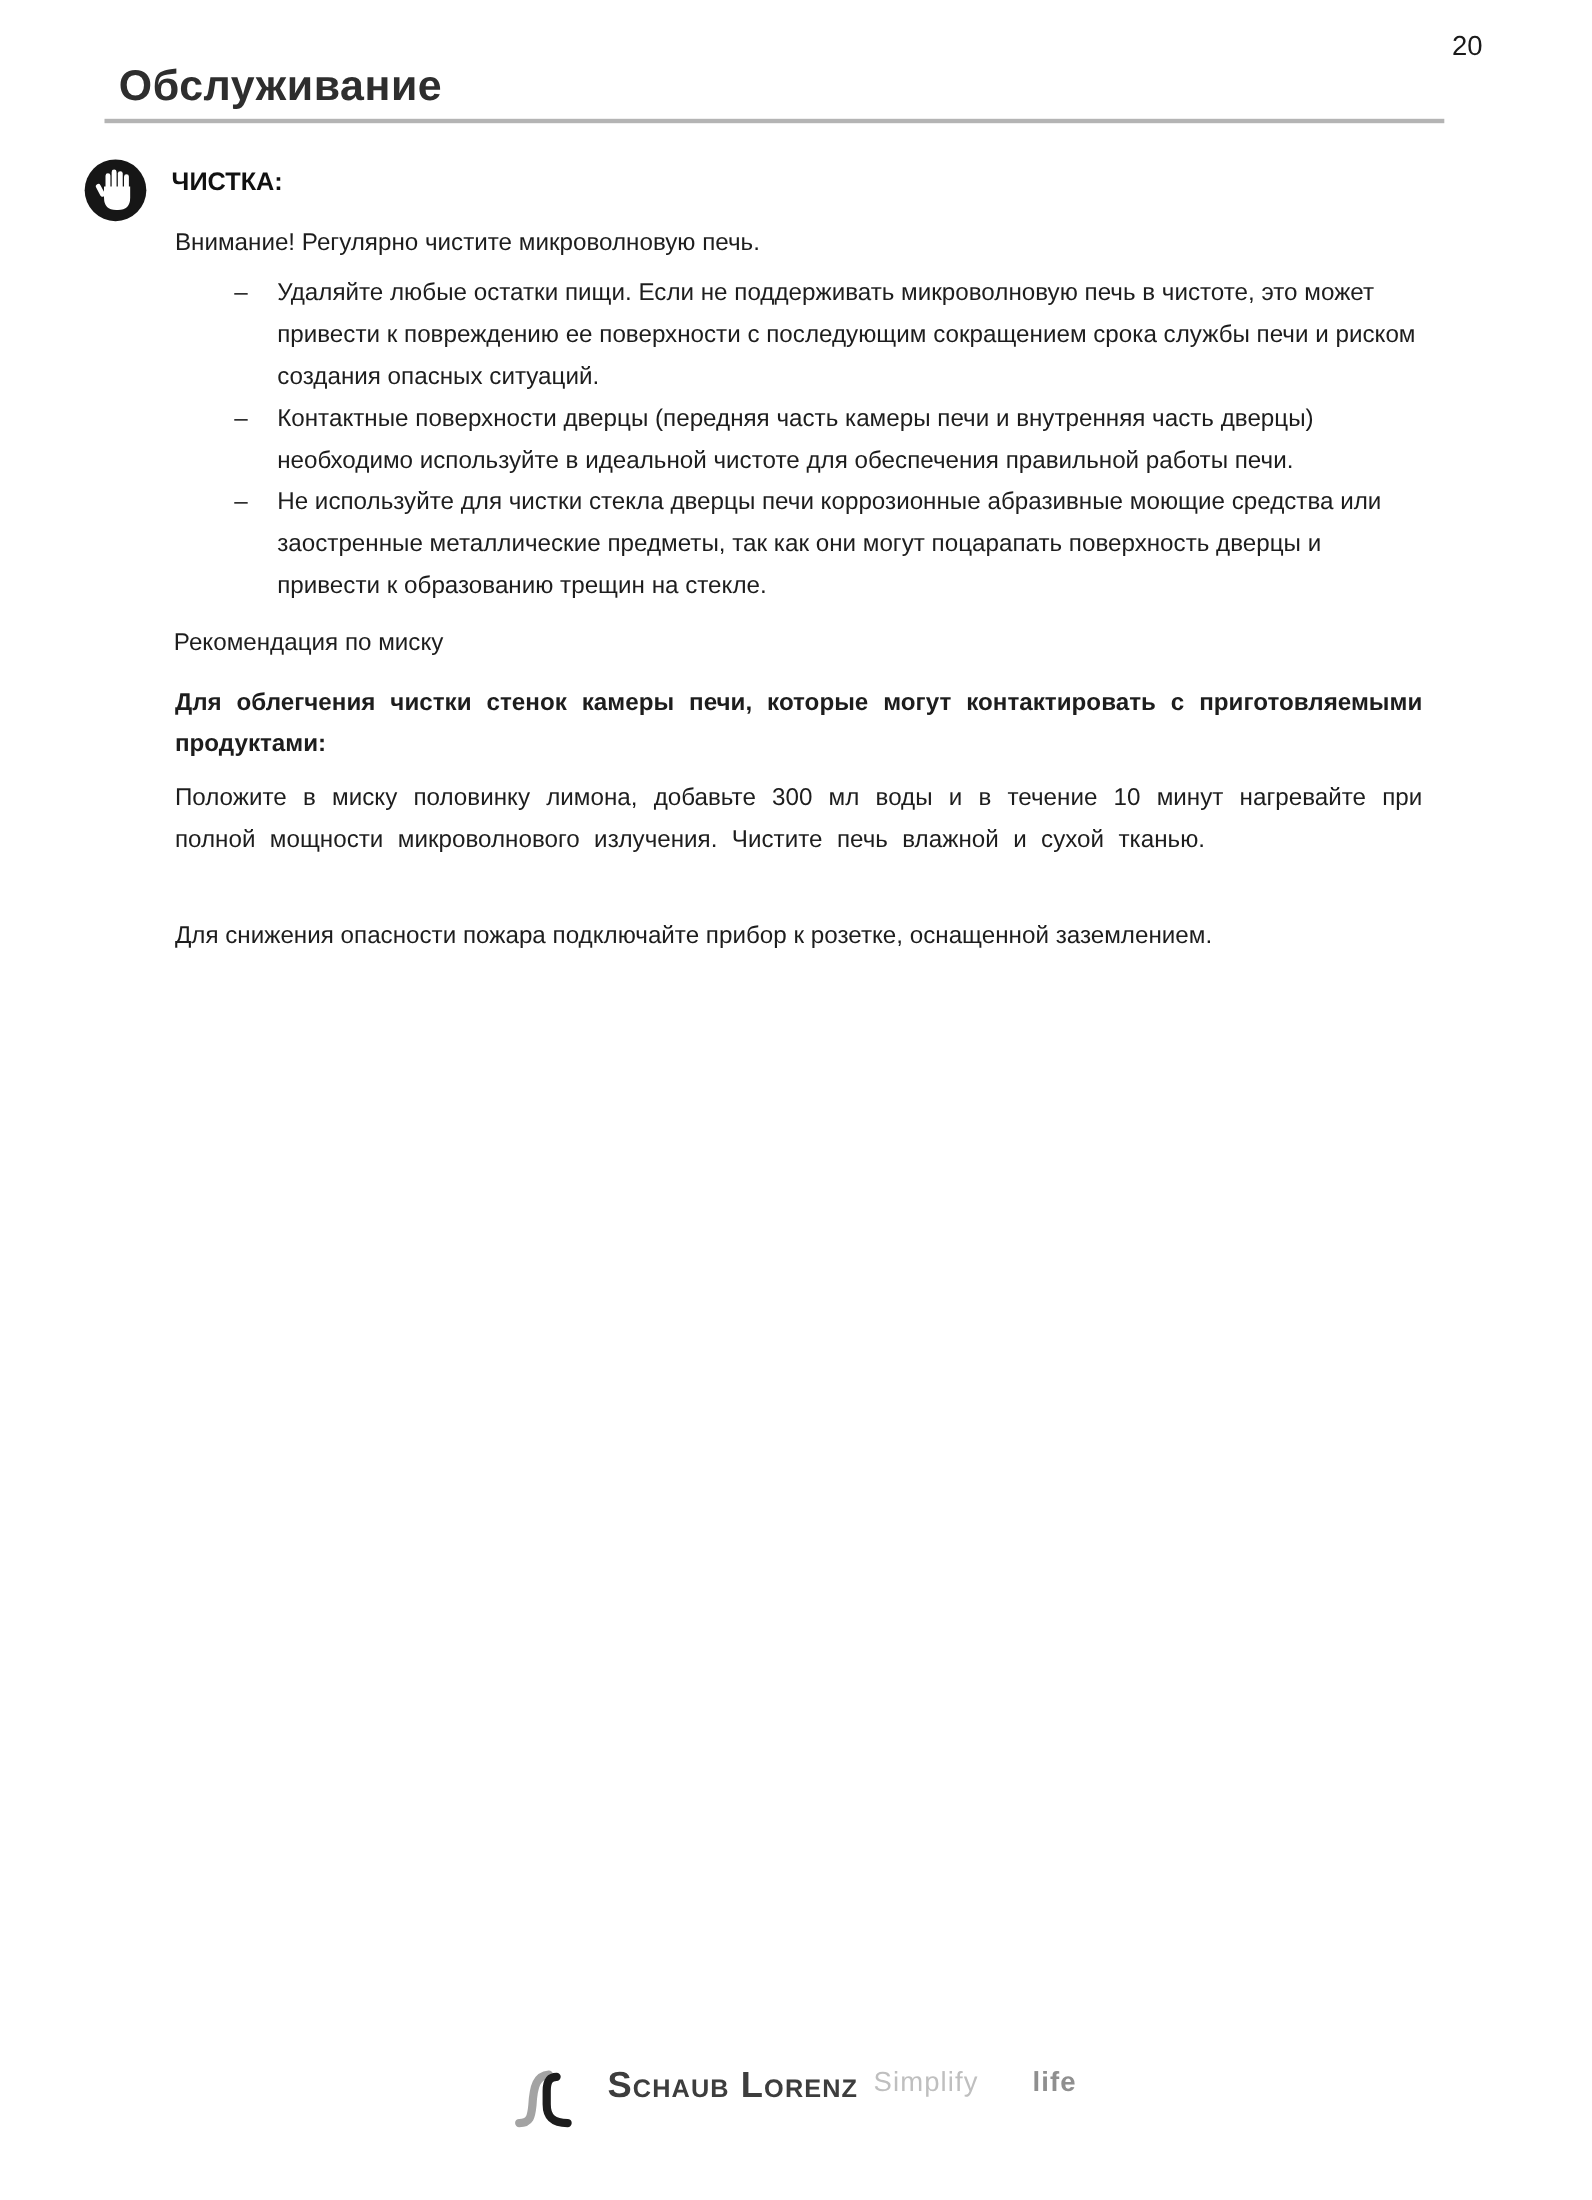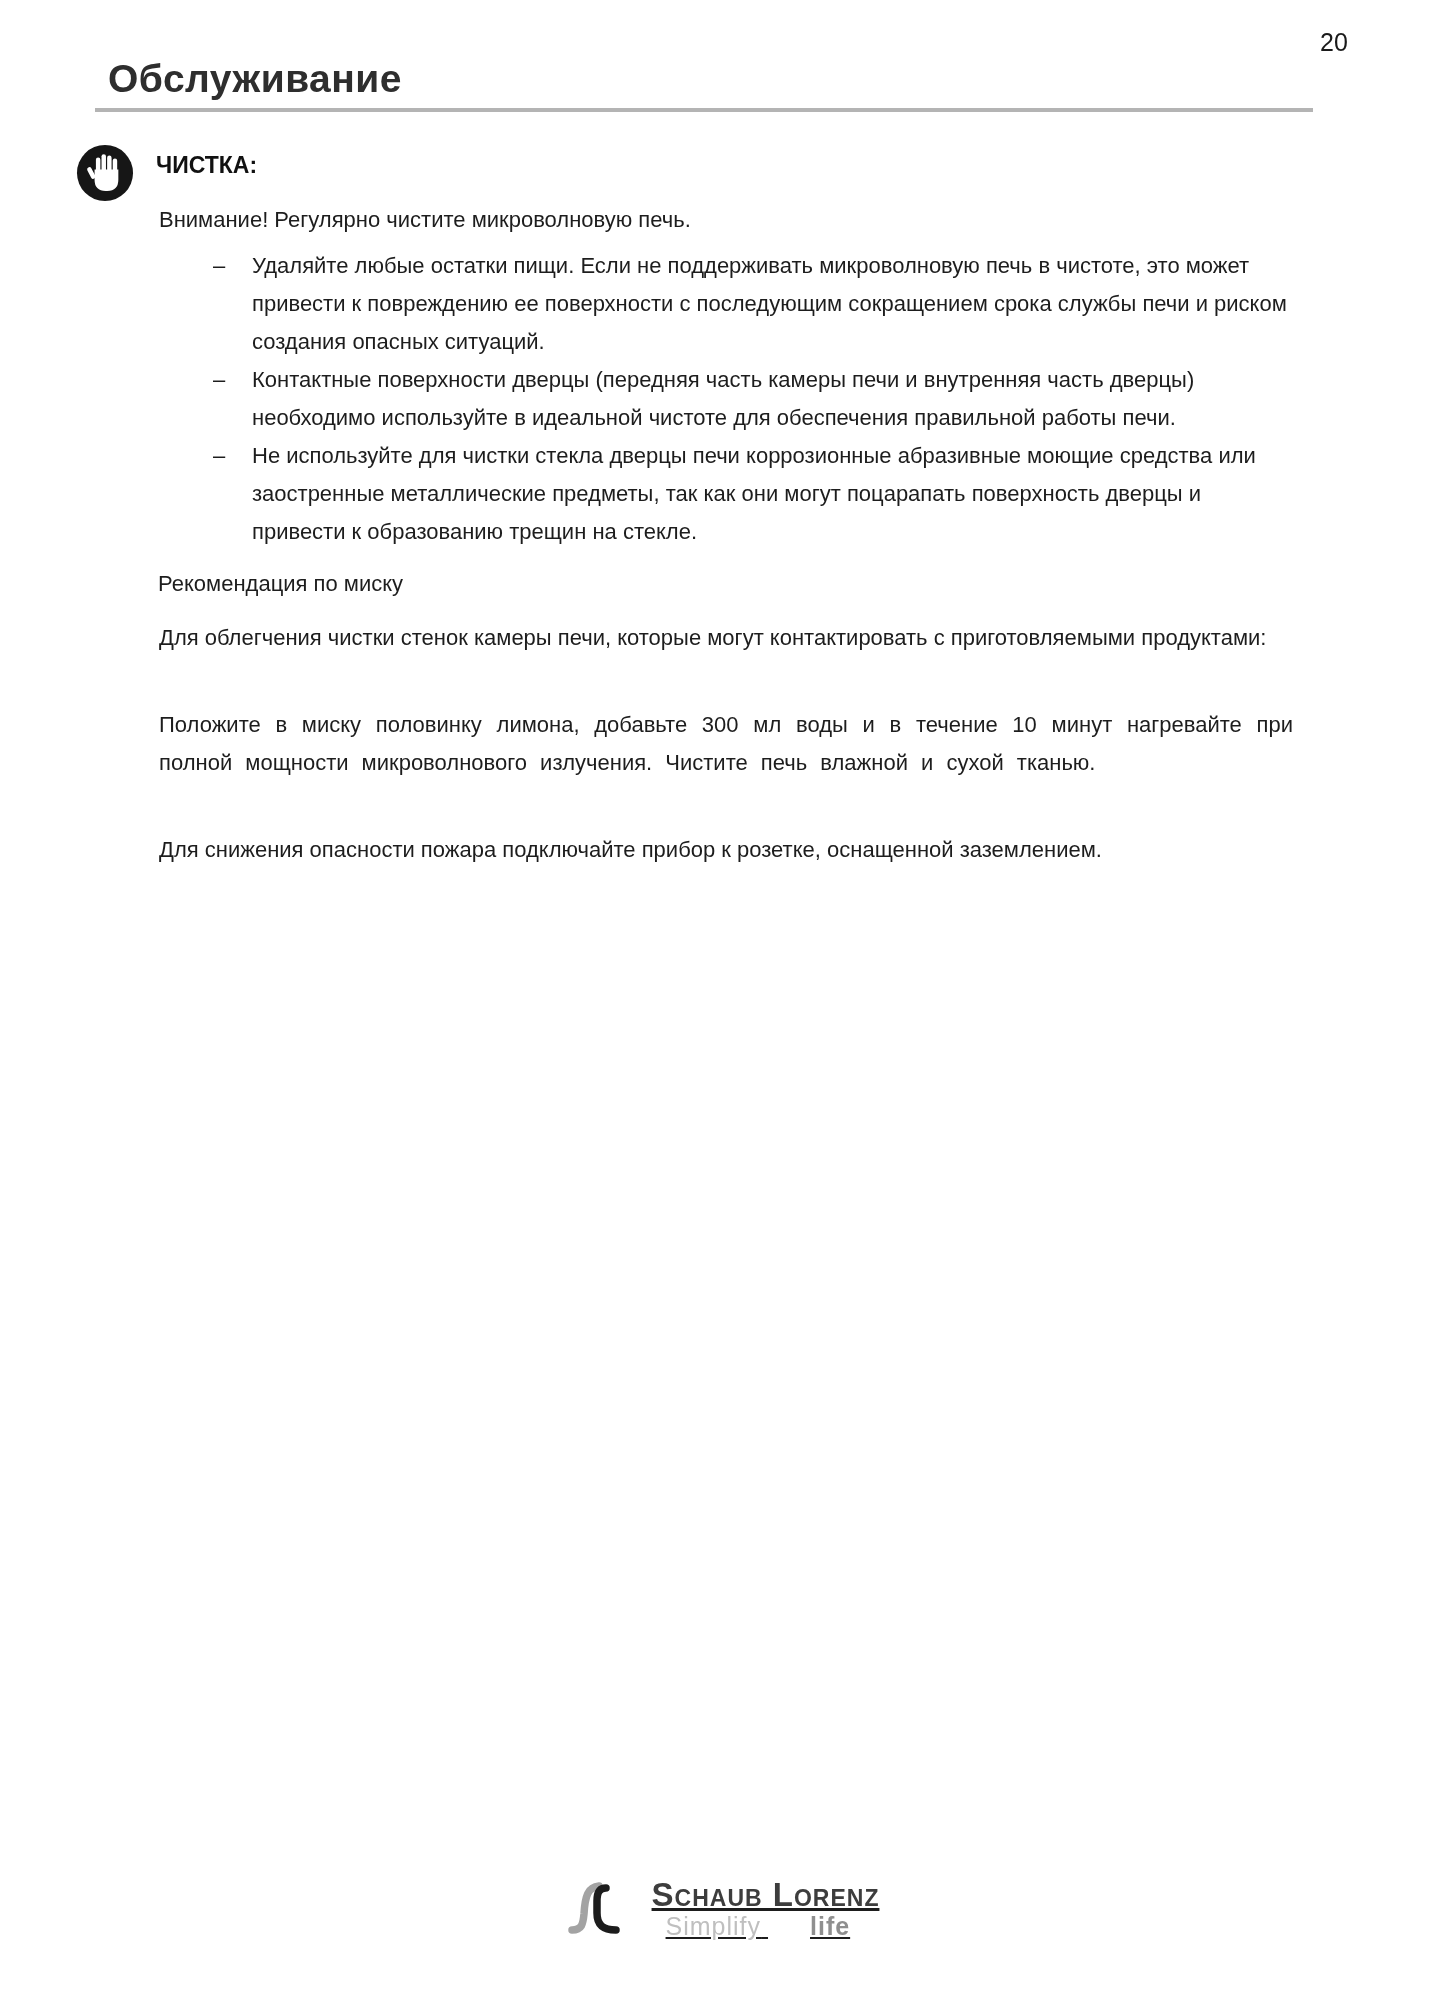--- a/index.html
+++ b/index.html
@@ -38,31 +38,31 @@
     position:absolute; left:156px; top:151px;
     font-size:23px; line-height:28px; font-weight:bold; color:#111111;
   }
   .intro   { position:absolute; left:159px; top:201px; width:1135px; }
   .bullets { position:absolute; left:213px; top:247px; width:1085px; }
   .bullet  { display:flex; }
   .bullet .dash  { flex:0 0 39px; width:39px; }
   .bullet .btext { width:1046px; }
 
   .subheading { position:absolute; left:158px; top:565px; width:1135px; }
-  .para-1 { position:absolute; left:159px; top:619px; width:1134px; text-align:justify; }
+  .para-1 { position:absolute; left:159px; top:619px; width:1134px; text-align:justify;font-weight:bold; }
   .para-2 { position:absolute; left:159px; top:706px; width:1134px; text-align:justify; word-spacing:7px; }
   .para-3 { position:absolute; left:159px; top:831px; width:1200px; }
 
   
   .footer {
     position:absolute; left:0; top:1878px; width:1447px;
     display:flex; justify-content:center; align-items:flex-start;
   }
   .sl-mark { width:74px; height:58px; margin-right:10px; margin-top:2px; }
-  .brand-block { display:flex; flex-direction:column;text-decoration:underline; }
+  .brand-block { display:flex; flex-direction:row; }
   .brand-name {
     font-variant:small-caps;
     font-weight:bold;
     font-size:33px;
     line-height:33px;
     letter-spacing:1px;
     color:#3d3d3d;
     white-space:nowrap;
   }
   .tagline { margin-top:2px; margin-left:14px; font-size:25px; line-height:26px; white-space:nowrap; }

